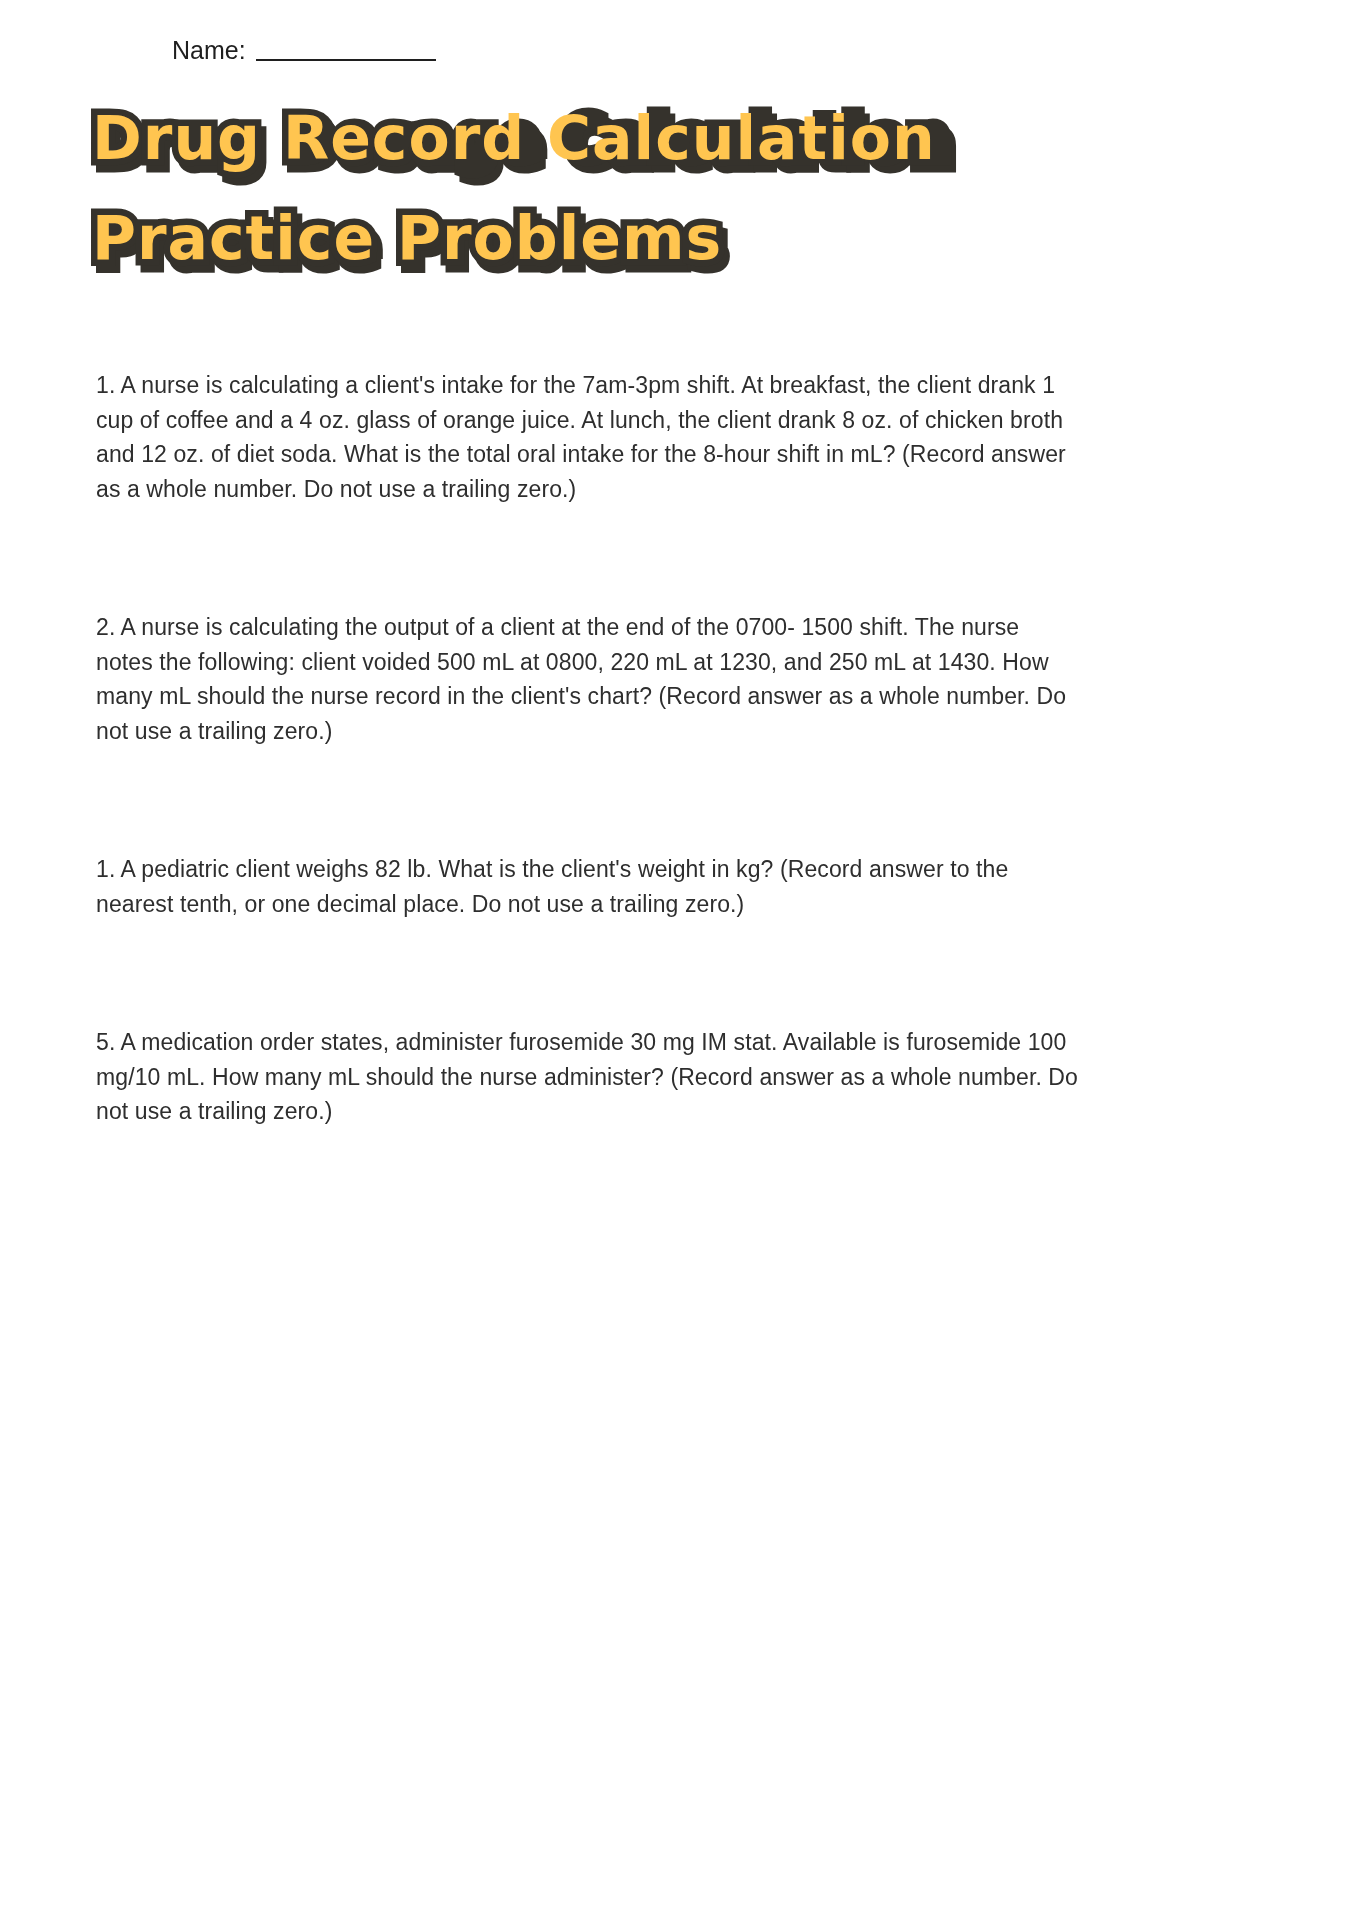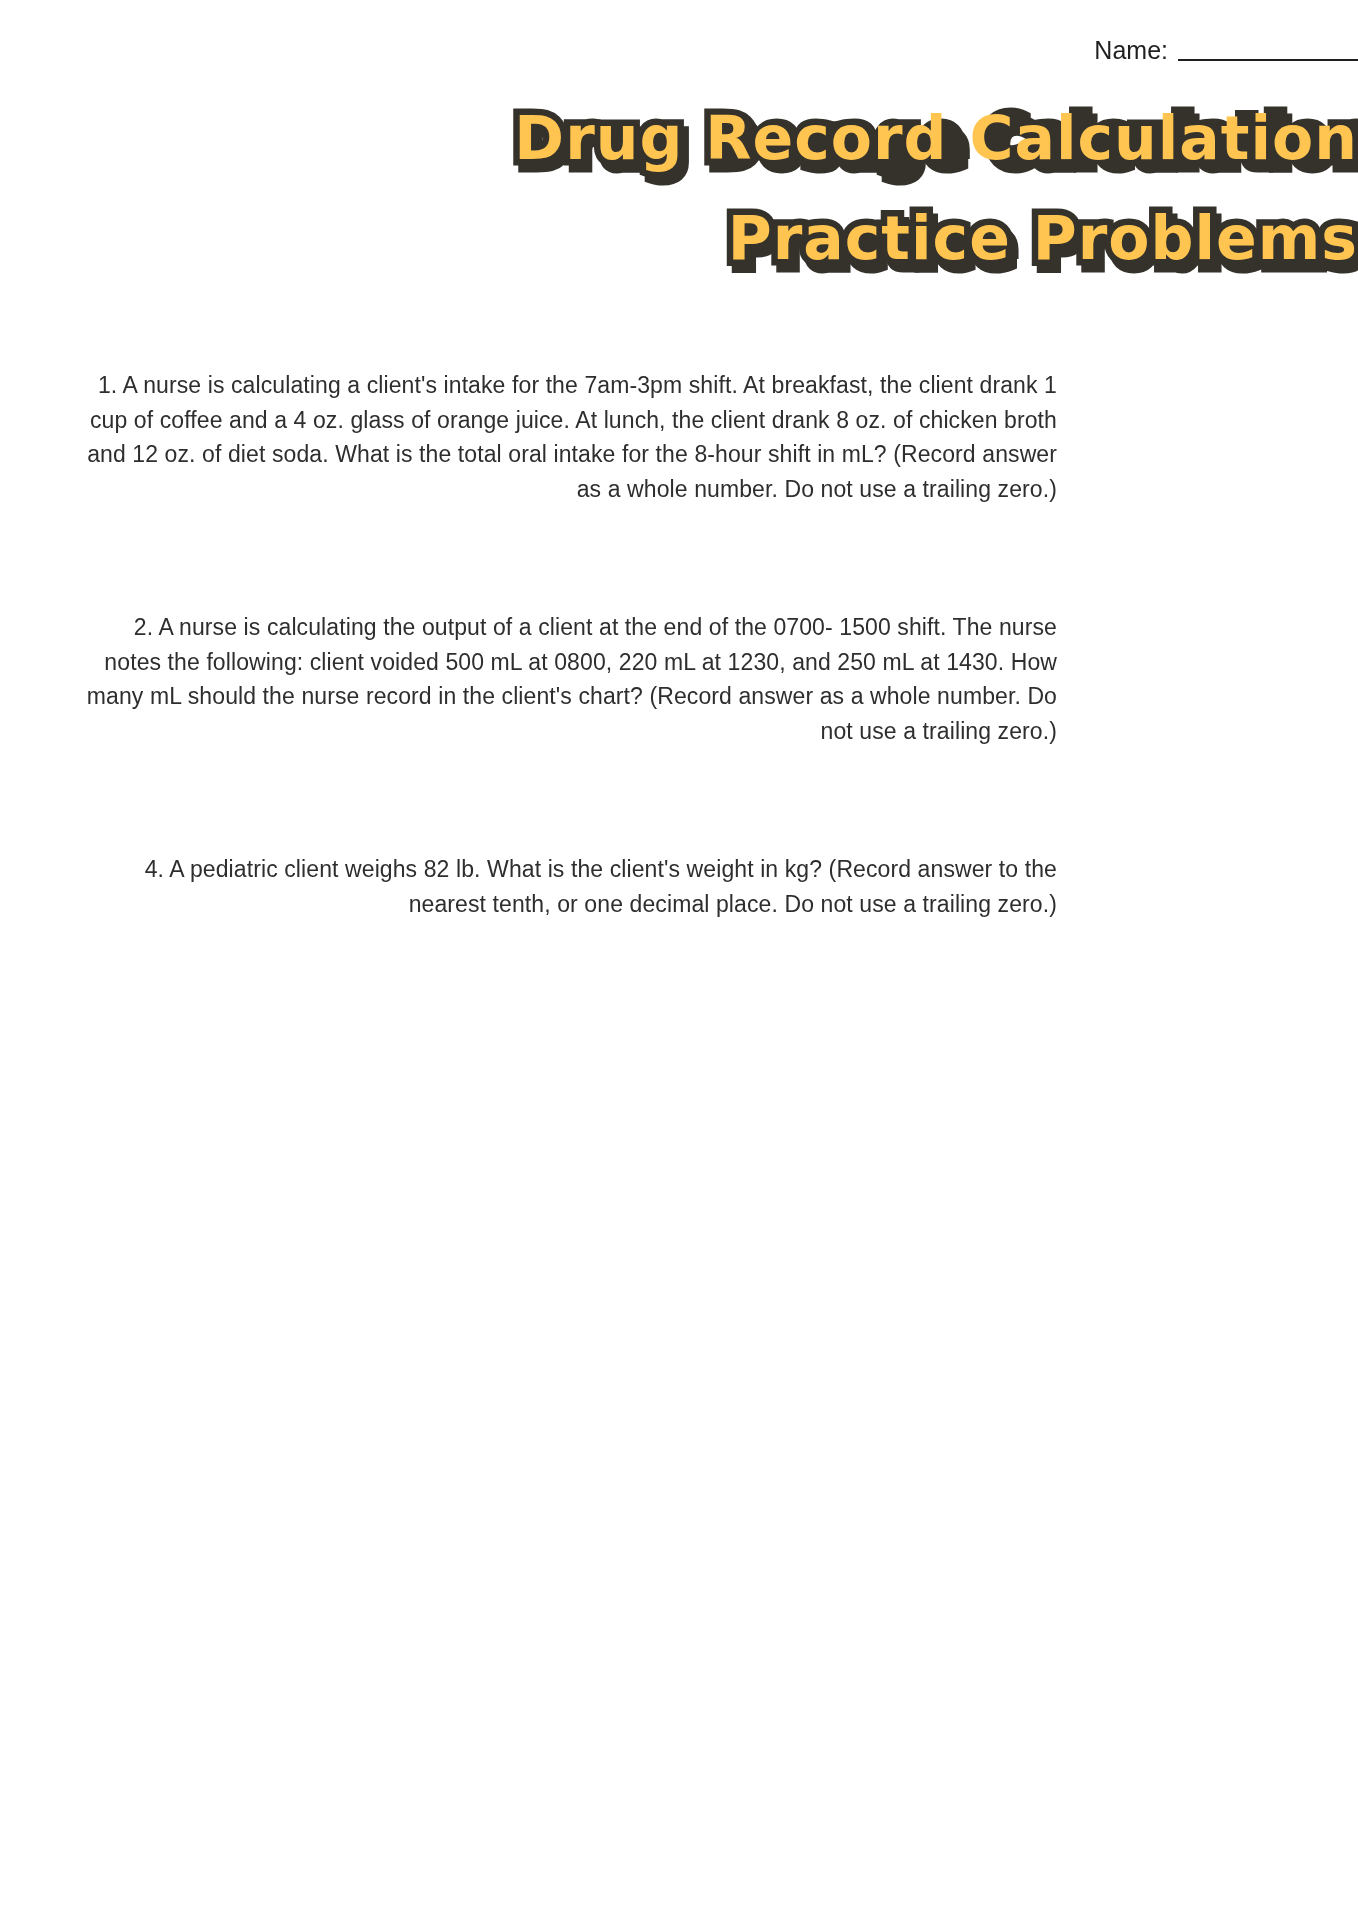--- a/index.html
+++ b/index.html
@@ -7,24 +7,23 @@
     padding: 0;
     background: #ffffff;
   }
   .page {
     position: relative;
     width: 1358px;
     height: 1920px;
     background: #ffffff;
     overflow: hidden;
     box-sizing: border-box;
-    padding: 36px 0 0 72px;
+    padding: 36px 0 0 96px;
     font-family: "Liberation Sans", sans-serif;
     color: #2e2e2e;
-    text-align: right;
   }
   .name-row {
     margin-left: 76px;
     font-size: 25px;
     color: #1f1f1f;
     height: 36px;
   }
   .name-line {
     display: inline-block;
     width: 180px;
@@ -101,16 +100,17 @@
       <span class="bubble-line" data-text="Drug Dosage Calculation">Drug Record Calculation</span>
     </div>
     <div class="bubble-line-wrap">
       <span class="bubble-line" data-text="Practice Problems">Practice Problems</span>
     </div>
   </div>
 
   <div class="problems">
     <p class="problem">1. A nurse is calculating a client's intake for the 7am-3pm shift. At breakfast, the client drank 1 cup of coffee and a 4 oz. glass of orange juice. At lunch, the client drank 8 oz. of chicken broth and 12 oz. of diet soda. What is the total oral intake for the 8-hour shift in mL? (Record answer as a whole number. Do not use a trailing zero.)</p>
     <p class="problem">2. A nurse is calculating the output of a client at the end of the 0700- 1500 shift. The nurse notes the following: client voided 500 mL at 0800, 220 mL at 1230, and 250 mL at 1430. How many mL should the nurse record in the client's chart? (Record answer as a whole number. Do not use a trailing zero.)</p>
-    <p class="problem">4. A pediatric client weighs 82 lb. What is the client's weight in kg? (Record answer to the nearest tenth, or one decimal place. Do not use a trailing zero.)</p>
+    <p class="problem">1. A pediatric client weighs 82 lb. What is the client's weight in kg? (Record answer to the nearest tenth, or one decimal place. Do not use a trailing zero.)</p>
+    <p class="problem">5. A medication order states, administer furosemide 30 mg IM stat. Available is furosemide 100 mg/10 mL. How many mL should the nurse administer? (Record answer as a whole number. Do not use a trailing zero.)</p>
   </div>
 
 </div>
 
 </body></html>

